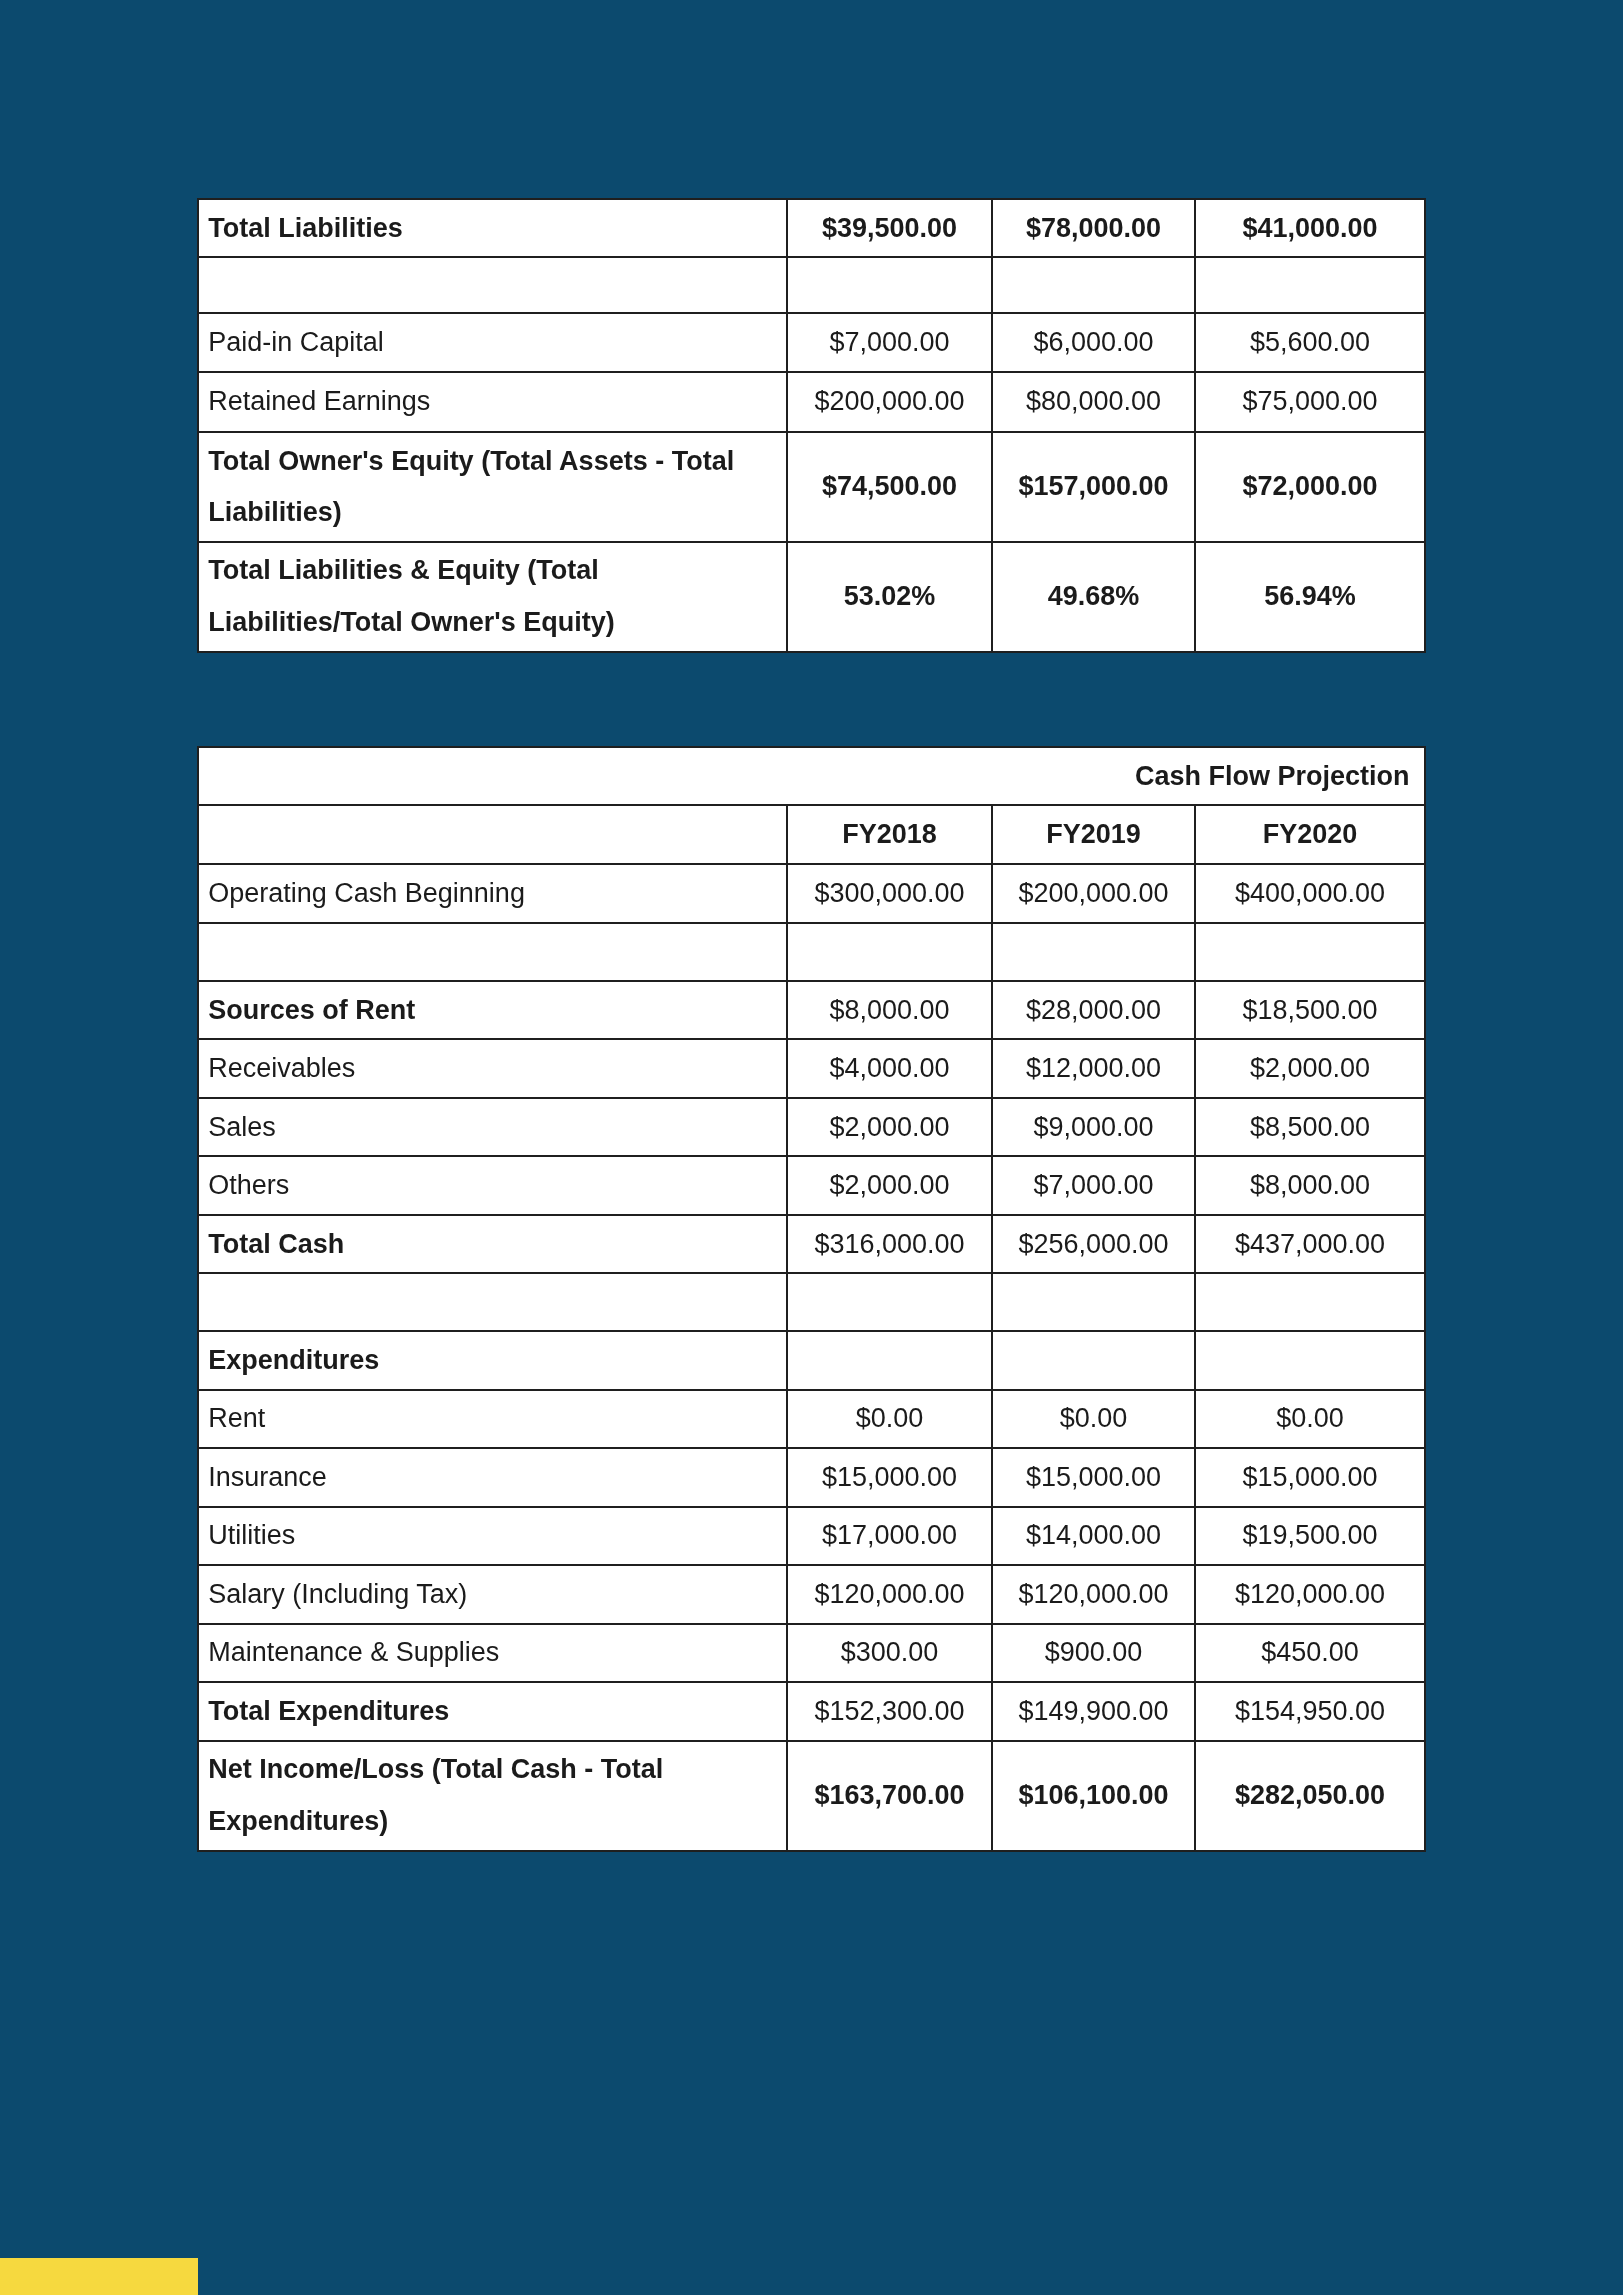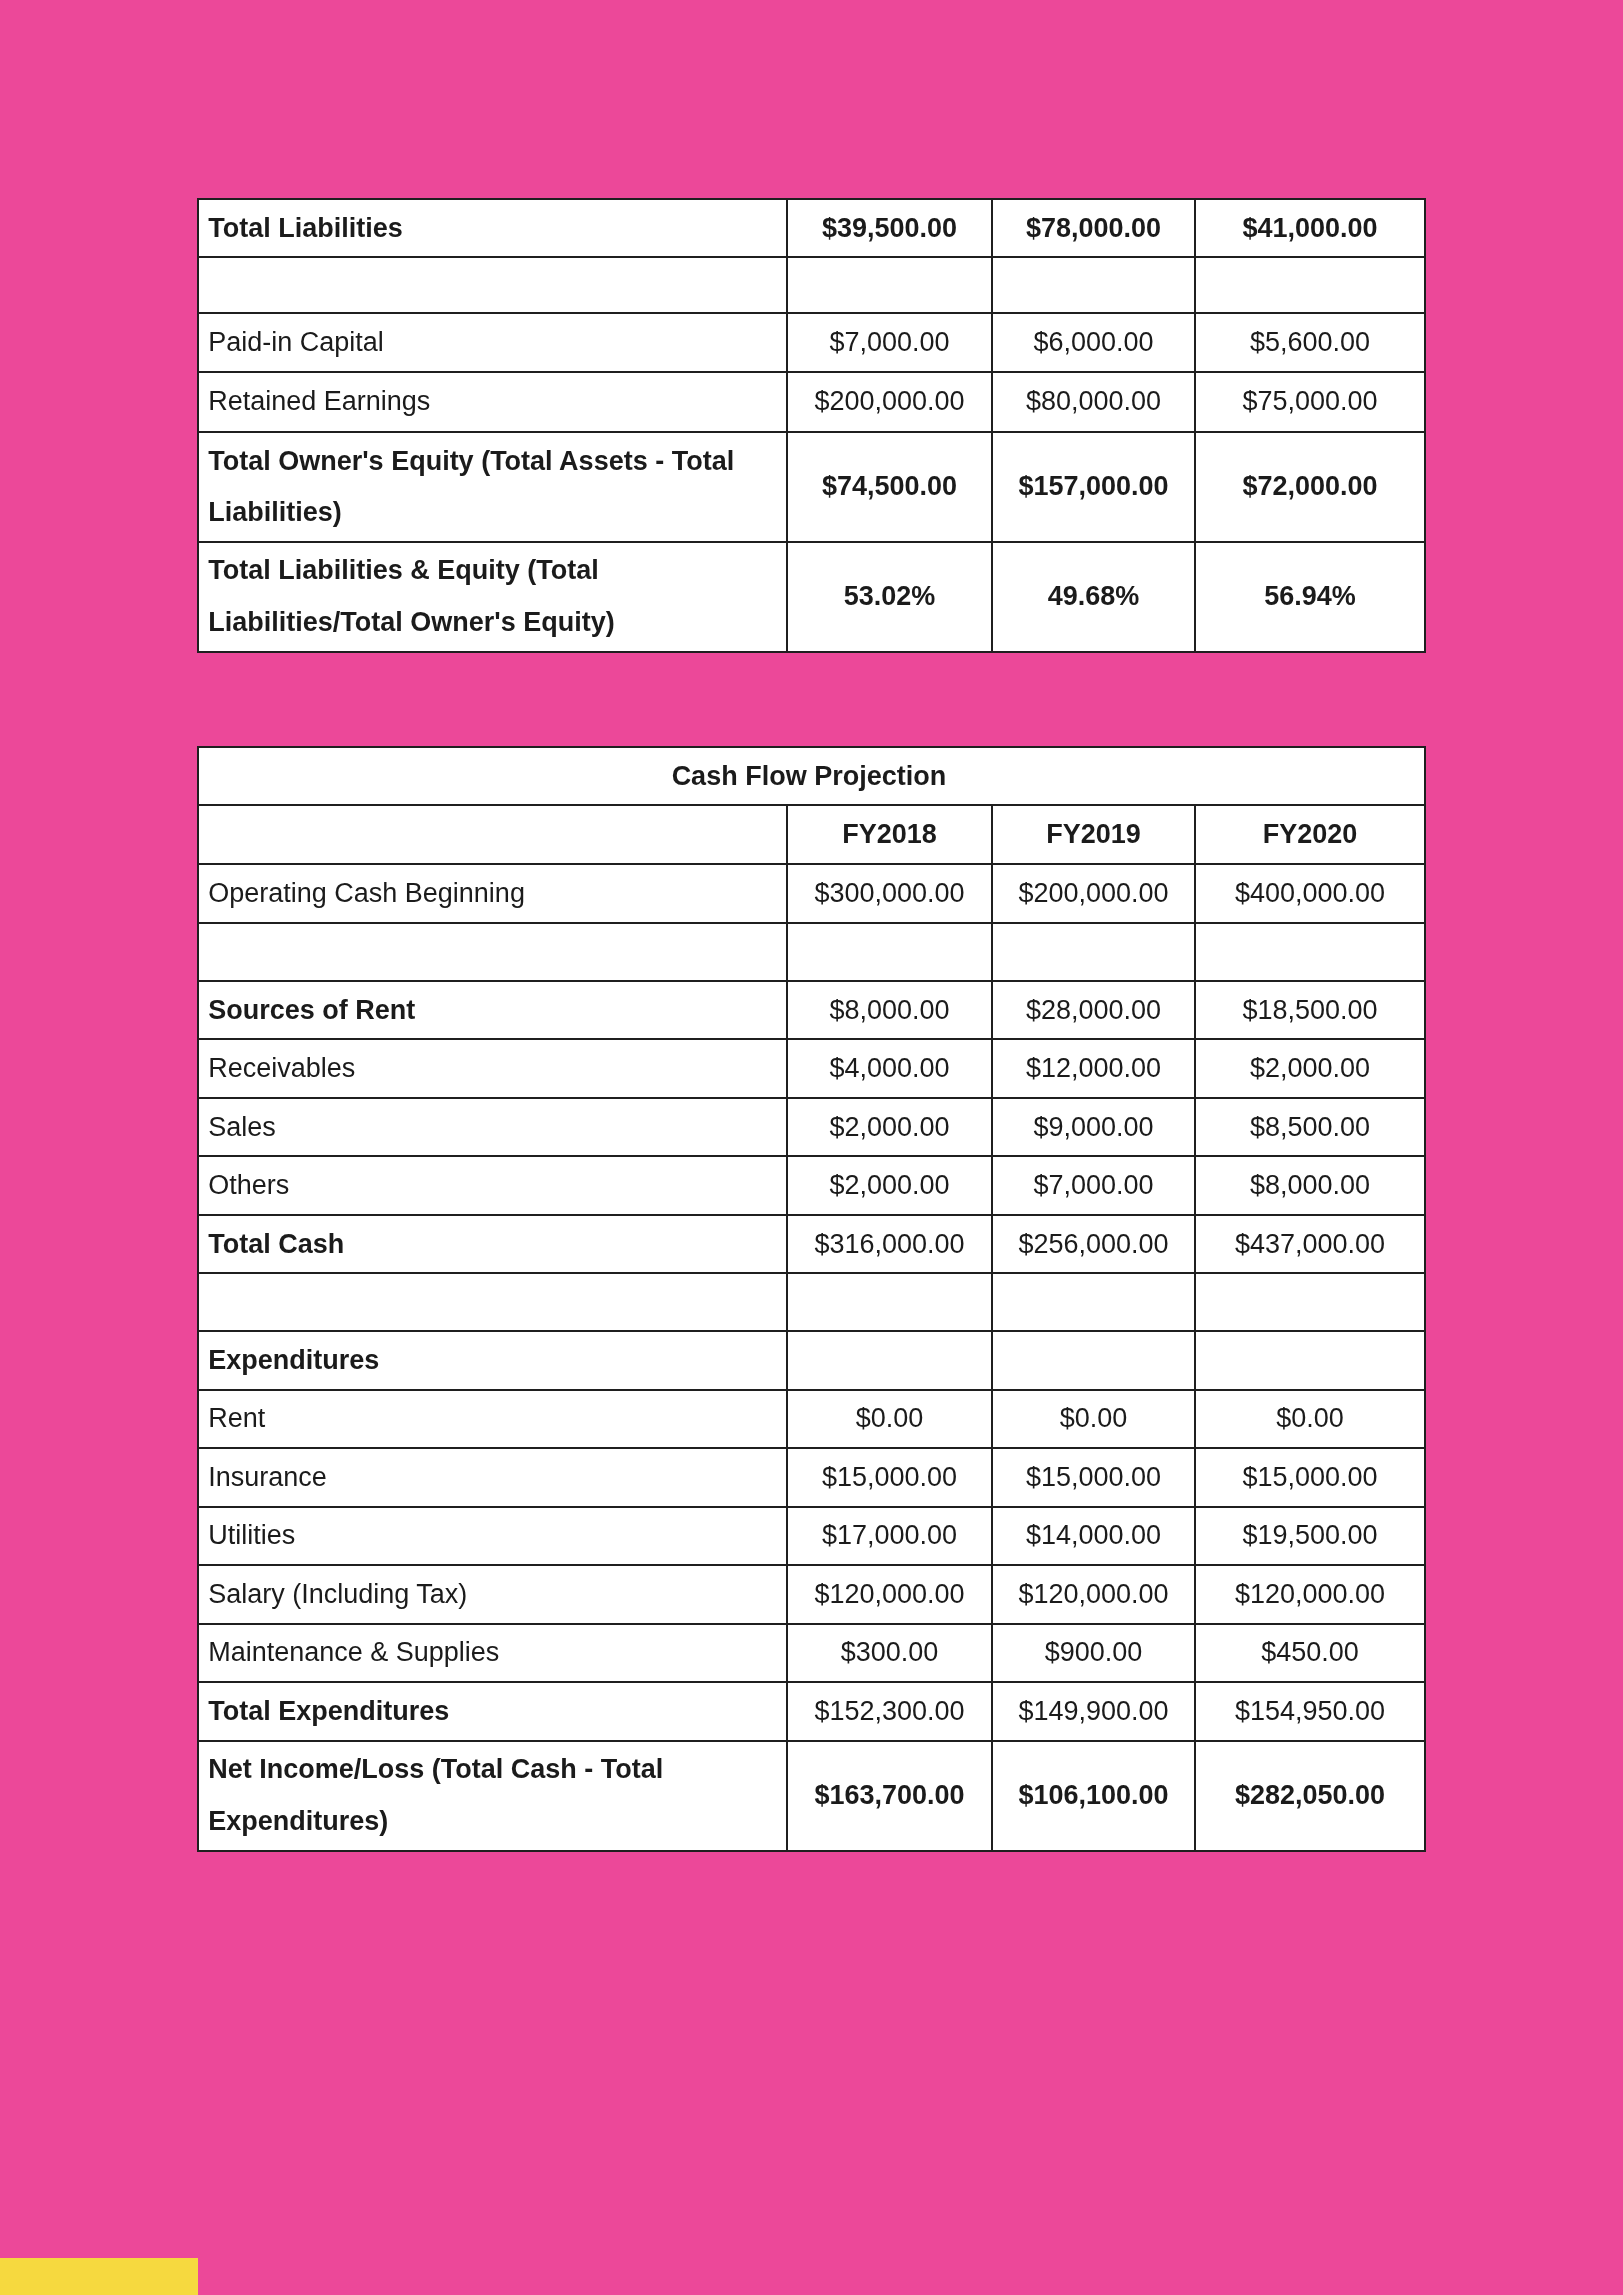--- a/index.html
+++ b/index.html
@@ -4,21 +4,21 @@
 <style>
   html, body { margin: 0; padding: 0; }
   body {
     width: 1623px; height: 2295px;
     background: #ffffff;
     font-family: "Liberation Sans", sans-serif;
     color: #1b1b1b;
     position: relative;
     overflow: hidden;
   }
-  .page { position: absolute; inset: 0; background: #ec4899; }
+  .page { position: absolute; inset: 0; background: #0c4a6e; }
 
   table.fin {
     position: absolute;
     left: 197px;
     border-collapse: collapse;
     table-layout: fixed;
     width: 1227px;
   }
   #balance-sheet { top: 198px; }
   #cash-flow    { top: 746px; }
@@ -29,21 +29,21 @@
     border-bottom-width: 2.6px;
     font-size: 27px;
     line-height: 1.9;
     vertical-align: middle;
     overflow: hidden;
     background: #ffffff;
   }
   td.lbl { text-align: left; padding: 2.6px 14.4px 2.6px 9.2px; }
   td.val { text-align: center; padding: 2.6px 5.2px; }
   td.b   { font-weight: bold; }
-  td.title { text-align: center; padding: 2.6px 14.4px 2.6px 9.2px; }
+  td.title { text-align: right; padding: 2.6px 14.4px 2.6px 9.2px; }
 
   .accent-bar {
     position: absolute;
     left: 0; top: 2258px;
     width: 198px; height: 38px;
   }
 </style>
 </head>
 <body>
 

